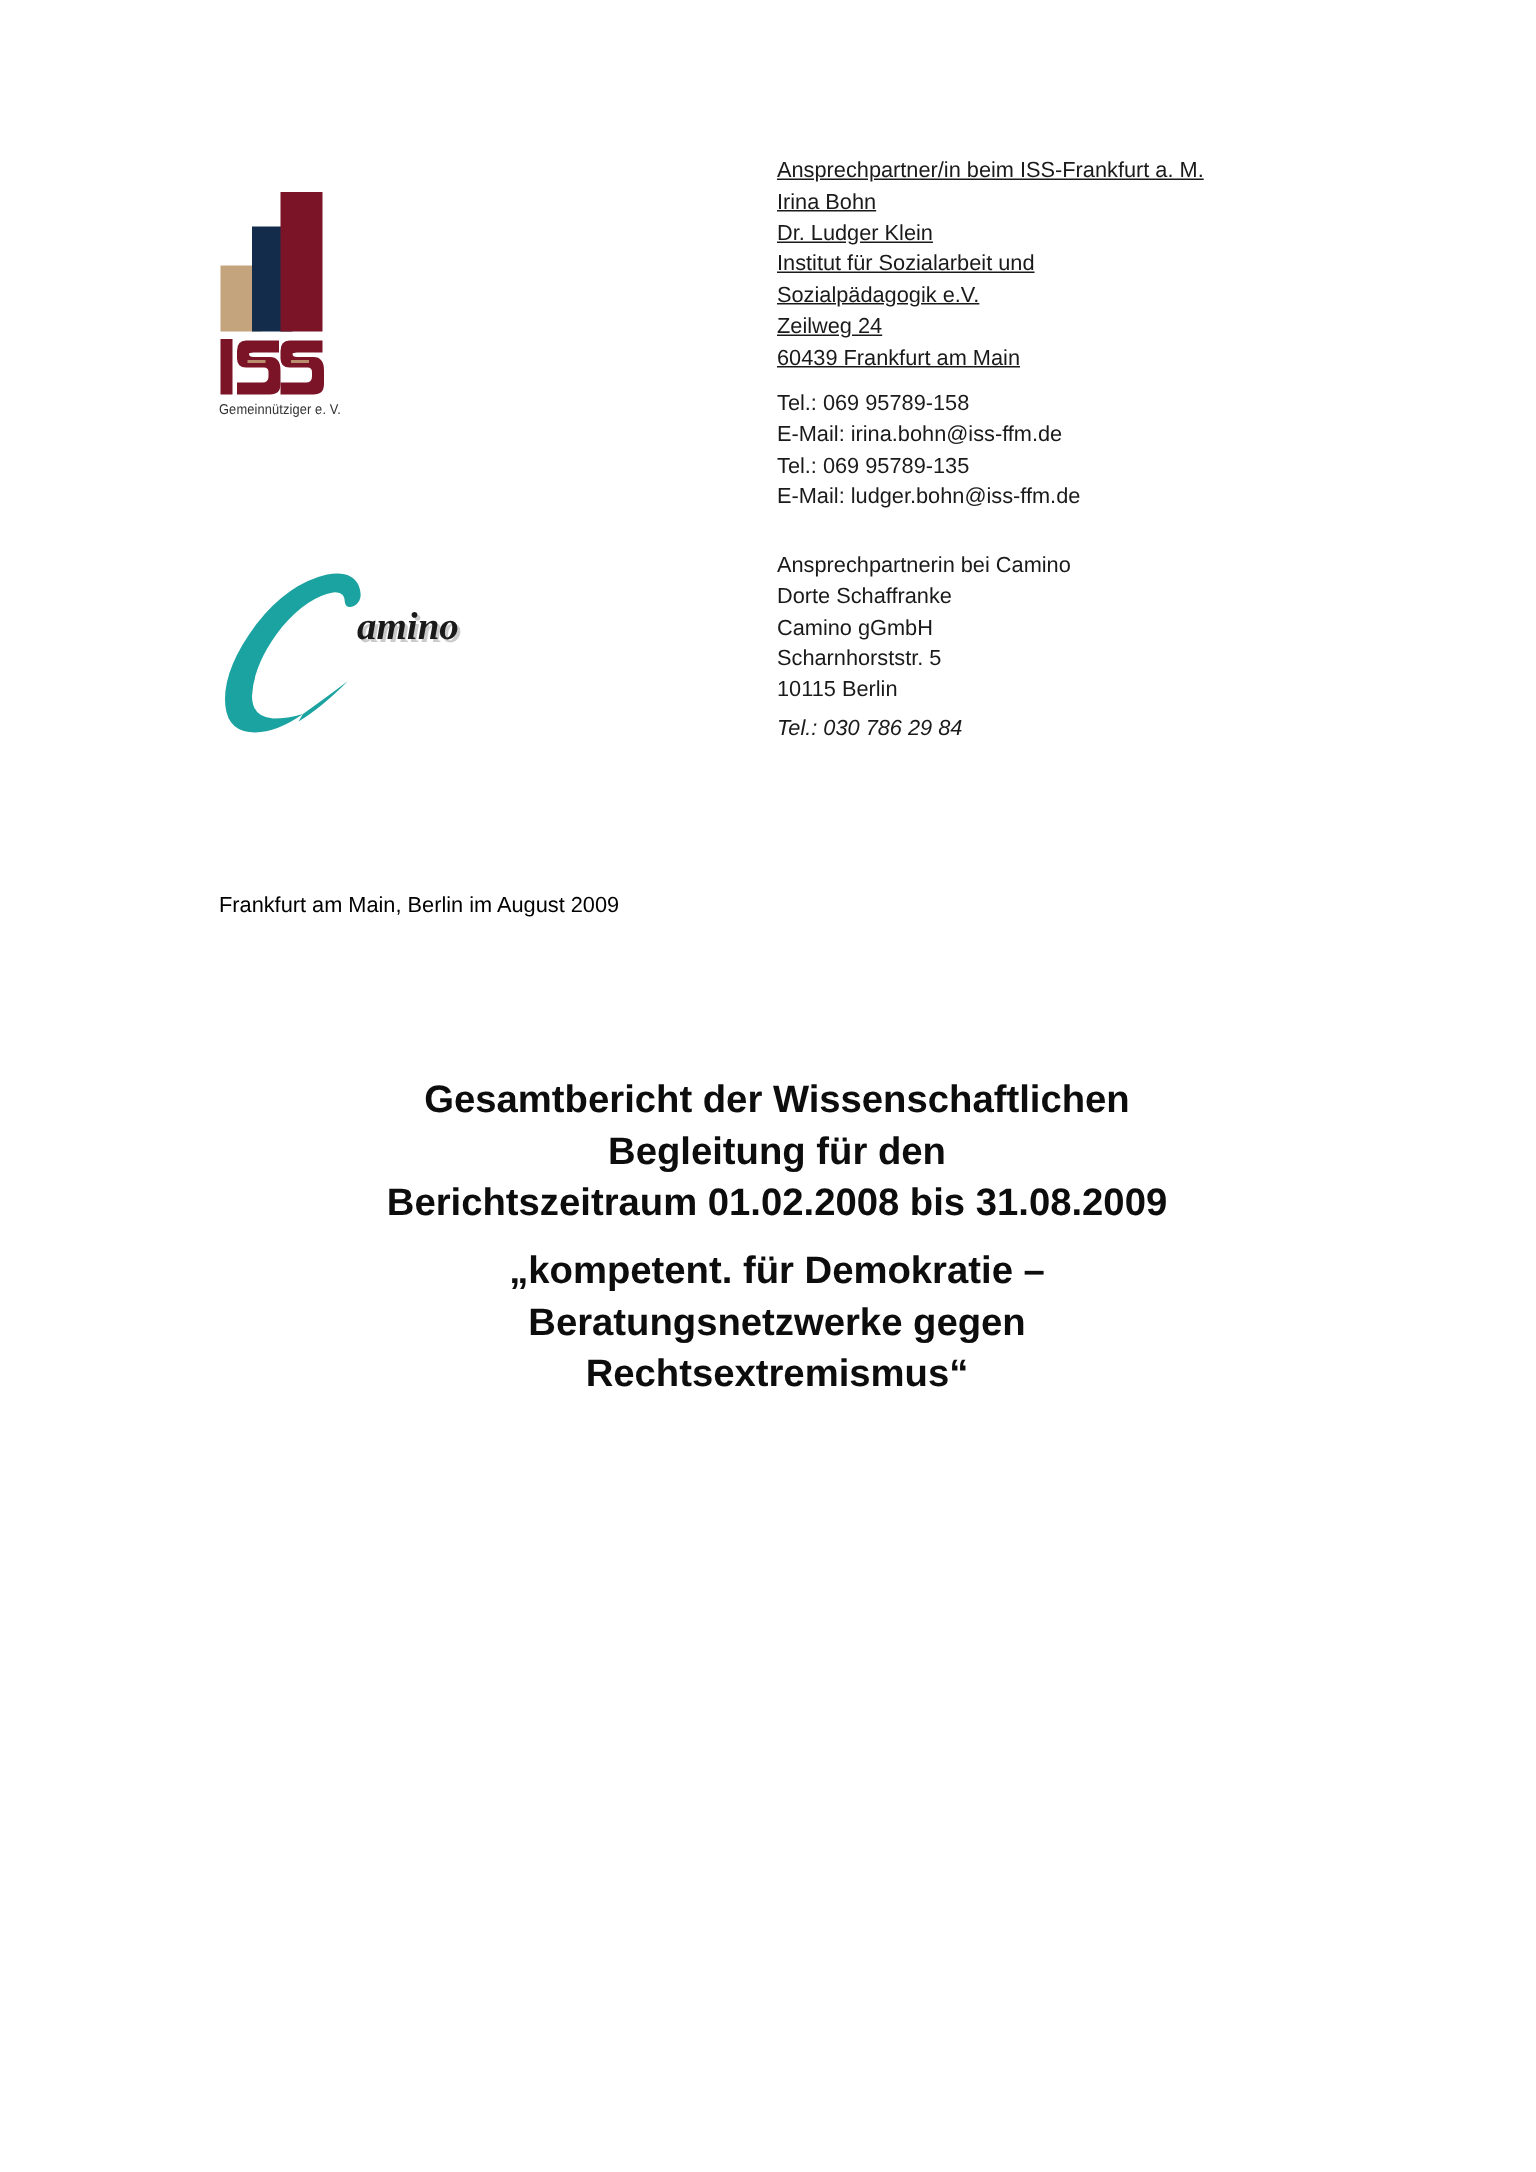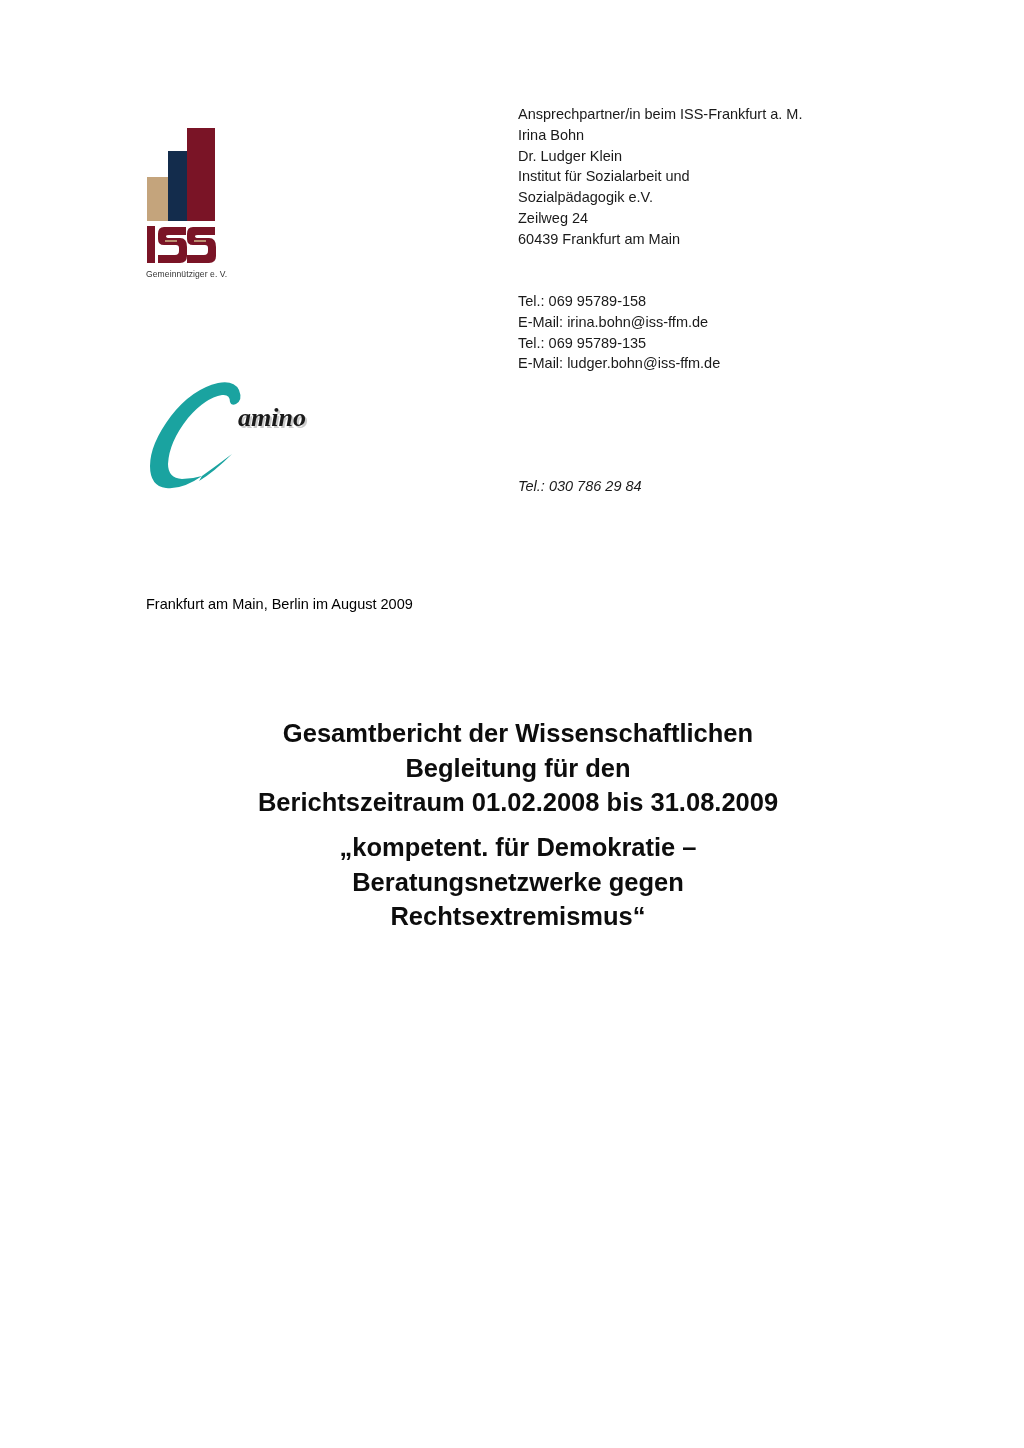--- a/index.html
+++ b/index.html
@@ -55,22 +55,22 @@
     
     .contact {
       position: absolute;
       left: 518px;
       font-size: 14.5px;
       line-height: 20.8px;
       color: #1a1a1a;
       white-space: nowrap;
     }
     .contact .line { display: block; }
-    .contact-iss { top: 104px; }
-    .contact-iss-phone { top: 259px; margin-top: 32px; }
+    .contact-iss { top: 104px; text-decoration: underline; }
+    .contact-iss-phone { top: 259px; }
     .contact-camino { top: 367px; }
     .contact-camino-phone { top: 476px; font-style: italic; }
 
     .place-date {
       position: absolute;
       left: 146px;
       top: 596px;
       font-size: 14.5px;
       color: #000000;
       white-space: nowrap;
@@ -133,20 +133,27 @@
     <span class="line">Zeilweg 24</span>
     <span class="line">60439 Frankfurt am Main</span>
   </div>
   <div class="contact contact-iss-phone">
     <span class="line">Tel.: 069 95789-158</span>
     <span class="line">E-Mail: irina.bohn@iss-ffm.de</span>
     <span class="line">Tel.: 069 95789-135</span>
     <span class="line">E-Mail: ludger.bohn@iss-ffm.de</span>
   </div>
 
+  <div class="contact contact-camino">
+    <span class="line">Ansprechpartnerin bei Camino</span>
+    <span class="line">Dorte Schaffranke</span>
+    <span class="line">Camino gGmbH</span>
+    <span class="line">Scharnhorststr. 5</span>
+    <span class="line">10115 Berlin</span>
+  </div>
   <div class="contact contact-camino-phone">
     <span class="line">Tel.: 030 786 29 84</span>
   </div>
 
   <div class="place-date">Frankfurt am Main, Berlin im August 2009</div>
 
   <div class="title-block title-main">
     <span class="line">Gesamtbericht der Wissenschaftlichen</span>
     <span class="line">Begleitung für den</span>
     <span class="line">Berichtszeitraum 01.02.2008 bis 31.08.2009</span>

